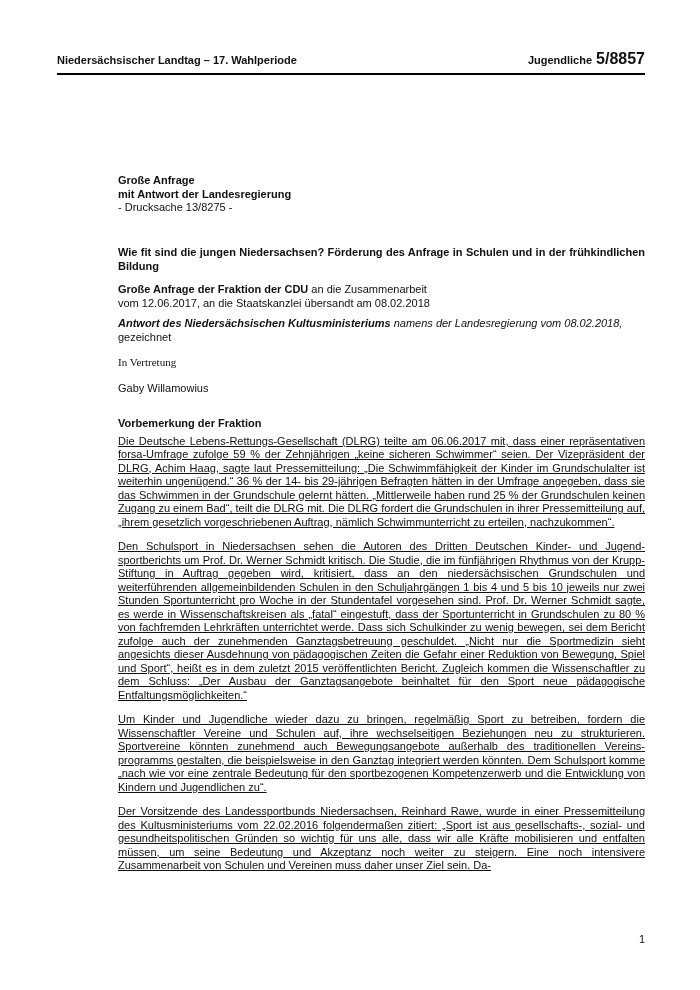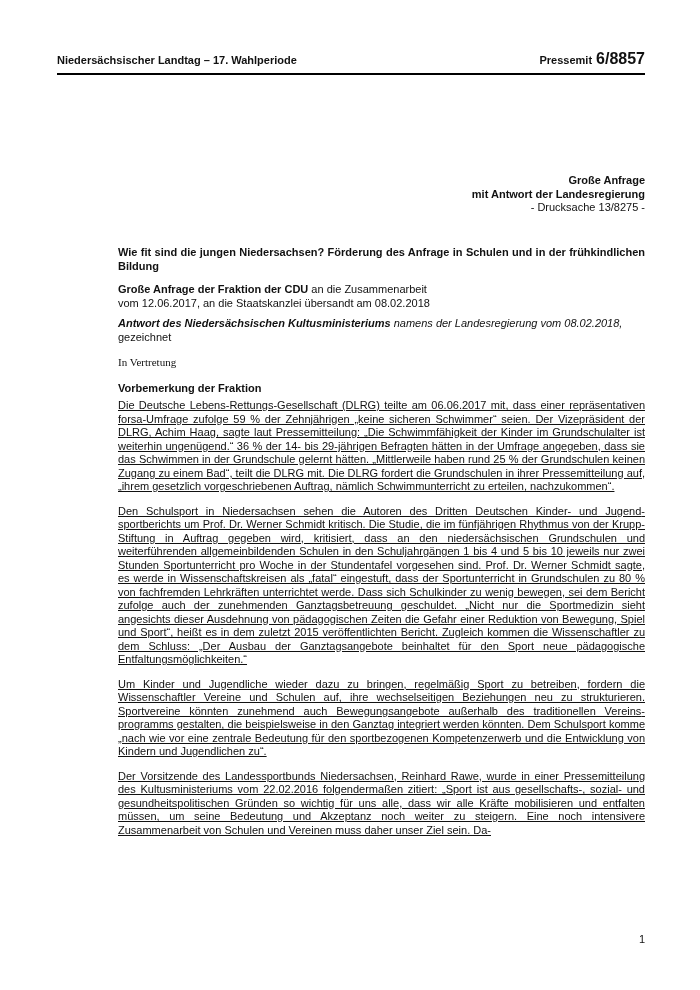--- a/index.html
+++ b/index.html
@@ -24,21 +24,21 @@
     display: flex; justify-content: space-between; align-items: baseline;
     padding-bottom: 6px;
     border-bottom: 2px solid #000;
     font-size: 11px; line-height: 13px; font-weight: bold;
   }
   .header-right { white-space: nowrap; }
   .drucksache-number { font-size: 16px; margin-left: 4px; }
 
   .title-block {
     position: absolute; left: 118px; top: 174px; width: 527px;
-    text-align: right;
+    text-align: left;
     font-size: 11px; line-height: 13.5px;
   }
 
   .content {
     position: absolute; left: 118px; top: 246px; width: 527px;
     font-size: 11px; line-height: 13.5px;
     hyphens: manual; -webkit-hyphens: manual;
   }
   .subject { margin-bottom: 10px; }
   .request { margin-bottom: 0; }
@@ -55,40 +55,41 @@
     font-size: 11px; line-height: 13px;
   }
 </style>
 </head>
 <body>
 
 <div class="page">
 
   <div class="header">
     <div class="header-left">Niedersächsischer Landtag – 17. Wahlperiode</div>
-    <div class="header-right"><span class="drucksache-label">Pressemit</span><span class="drucksache-number">6/8857</span></div>
+    <div class="header-right"><span class="drucksache-label">Jugendliche</span><span class="drucksache-number">5/8857</span></div>
   </div>
 
   <div class="title-block">
     <div class="bold">Große Anfrage</div>
     <div class="bold">mit Antwort der Landesregierung</div>
     <div>- Drucksache 13/8275 -</div>
   </div>
 
   <div class="content">
 
     <p class="subject bold justify">Wie fit sind die jungen Niedersachsen? Förderung des Anfrage in Schulen und in der früh­kindlichen Bildung</p>
 
     <p class="request"><span class="bold">Große Anfrage der Fraktion der CDU</span><span> an die Zusammenarbeit</span></p>
     <p class="request-date">vom 12.06.2017, an die Staatskanzlei übersandt am 08.02.2018</p>
 
     <p class="answer justify"><span class="bold">Antwort des Niedersächsischen Kultusministeriums</span><span> namens der Landesregierung vom 08.02.2018,</span></p>
     <p class="signed">gezeichnet</p>
 
     <p class="in-vertretung">In Vertretung</p>
+    <p class="signature">Gaby Willamowius</p>
 
     <p class="section-heading bold">Vorbemerkung der Fraktion</p>
 
     <p class="para justify">Die Deutsche Lebens-Rettungs-Gesellschaft (DLRG) teilte am 06.06.2017 mit, dass einer reprä­sentativen forsa-Umfrage zufolge 59 % der Zehnjährigen „keine sicheren Schwimmer“ seien. Der Vizepräsident der DLRG, Achim Haag, sagte laut Pressemitteilung: „Die Schwimmfähigkeit der Kinder im Grundschulalter ist weiterhin ungenügend.“ 36 % der 14- bis 29-jährigen Befragten hätten in der Umfrage angegeben, dass sie das Schwimmen in der Grundschule gelernt hätten. „Mittler­weile haben rund 25 % der Grundschulen keinen Zugang zu einem Bad“, teilt die DLRG mit. Die DLRG fordert die Grundschulen in ihrer Pressemitteilung auf, „ihrem gesetzlich vorgeschriebenen Auftrag, nämlich Schwimmunterricht zu erteilen, nachzukommen“.</p>
     <p class="para justify">Den Schulsport in Niedersachsen sehen die Autoren des Dritten Deutschen Kinder- und Jugend­sportberichts um Prof. Dr. Werner Schmidt kritisch. Die Studie, die im fünfjährigen Rhythmus von der Krupp-Stiftung in Auftrag gegeben wird, kritisiert, dass an den niedersächsischen Grundschulen und weiterführenden allgemeinbildenden Schulen in den Schuljahrgängen 1 bis 4 und 5 bis 10 je­weils nur zwei Stunden Sportunterricht pro Woche in der Stundentafel vorgesehen sind. Prof. Dr. Werner Schmidt sagte, es werde in Wissenschaftskreisen als „fatal“ eingestuft, dass der Sportun­terricht in Grundschulen zu 80 % von fachfremden Lehrkräften unterrichtet werde. Dass sich Schul­kinder zu wenig bewegen, sei dem Bericht zufolge auch der zunehmenden Ganztagsbetreuung ge­schuldet. „Nicht nur die Sportmedizin sieht angesichts dieser Ausdehnung von pädagogischen Zeiten die Gefahr einer Reduktion von Bewegung, Spiel und Sport“, heißt es in dem zuletzt 2015 ver­öffentlichten Bericht. Zugleich kommen die Wissenschaftler zu dem Schluss: „Der Ausbau der Ganztagsangebote beinhaltet für den Sport neue pädagogische Entfaltungsmöglichkeiten.“</p>
     <p class="para justify">Um Kinder und Jugendliche wieder dazu zu bringen, regelmäßig Sport zu betreiben, fordern die Wissenschaftler Vereine und Schulen auf, ihre wechselseitigen Beziehungen neu zu strukturieren. Sportvereine könnten zunehmend auch Bewegungsangebote außerhalb des traditionellen Vereins­programms gestalten, die beispielsweise in den Ganztag integriert werden könnten. Dem Schul­sport komme „nach wie vor eine zentrale Bedeutung für den sportbezogenen Kompetenzerwerb und die Entwicklung von Kindern und Jugendlichen zu“.</p>
     <p class="para justify">Der Vorsitzende des Landessportbunds Niedersachsen, Reinhard Rawe, wurde in einer Pressemit­teilung des Kultusministeriums vom 22.02.2016 folgendermaßen zitiert: „Sport ist aus gesell­schafts-, sozial- und gesundheitspolitischen Gründen so wichtig für uns alle, dass wir alle Kräfte mobilisieren und entfalten müssen, um seine Bedeutung und Akzeptanz noch weiter zu steigern. Eine noch intensivere Zusammenarbeit von Schulen und Vereinen muss daher unser Ziel sein. Da-</p>
 
   </div>
 

